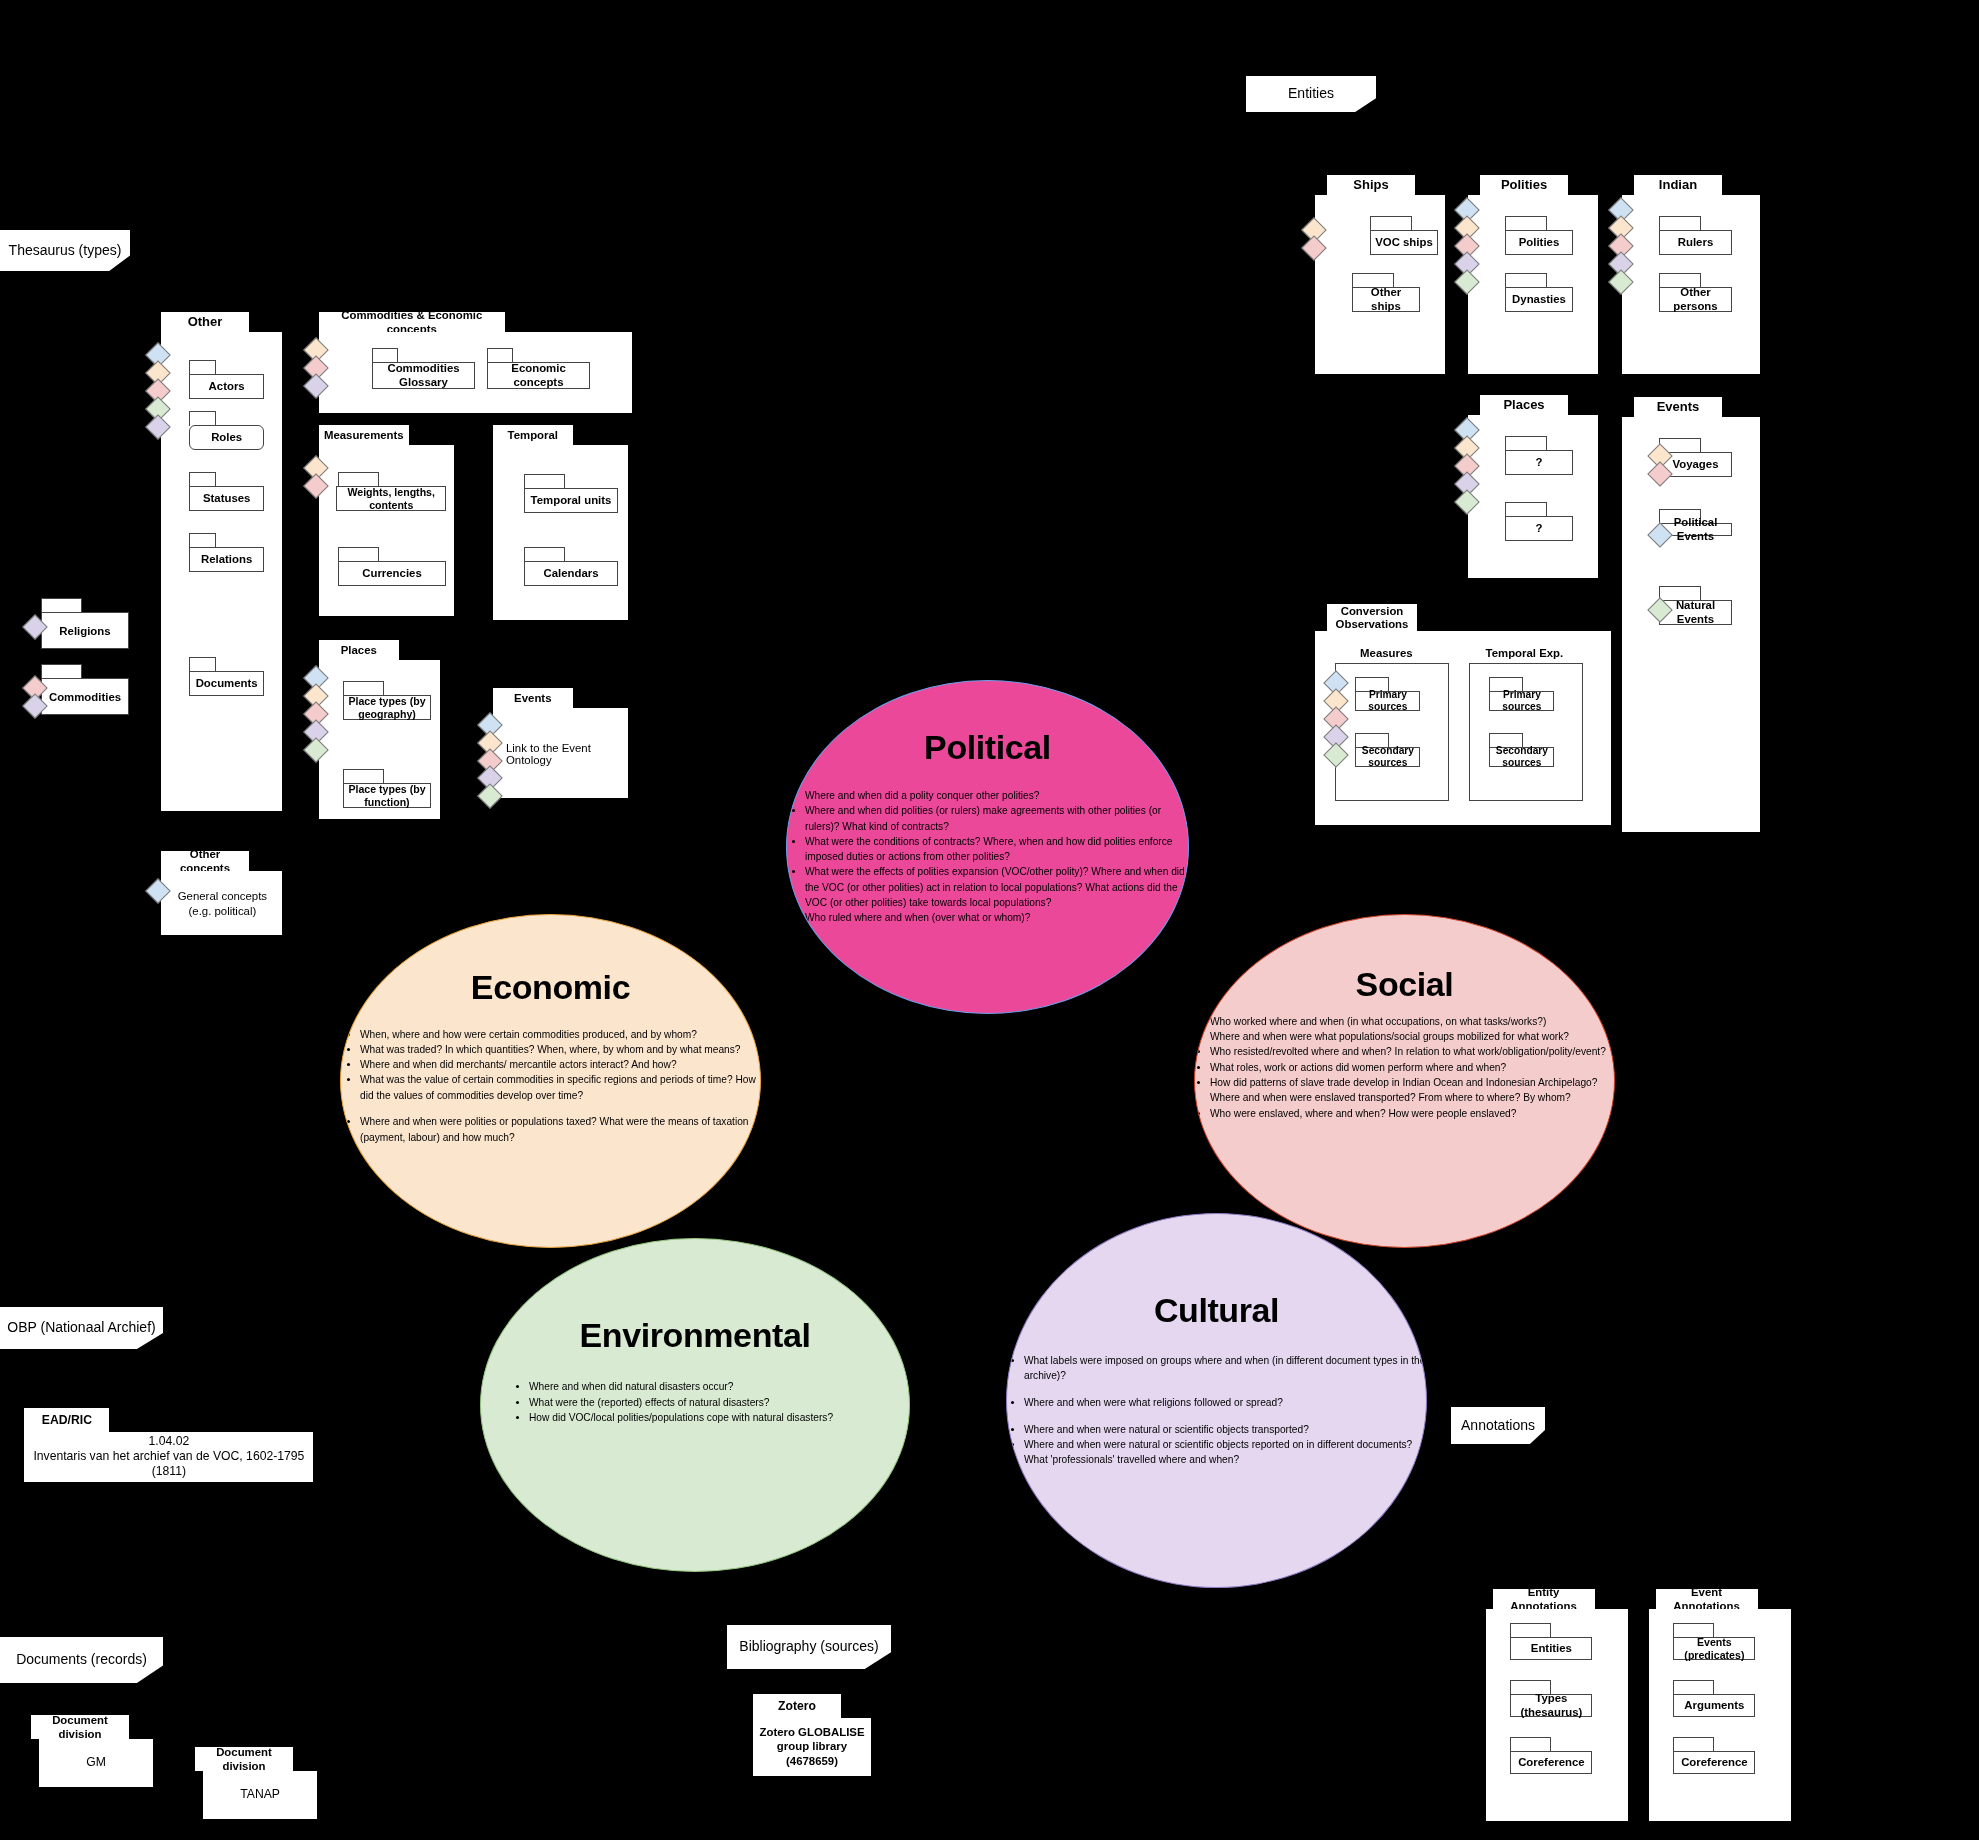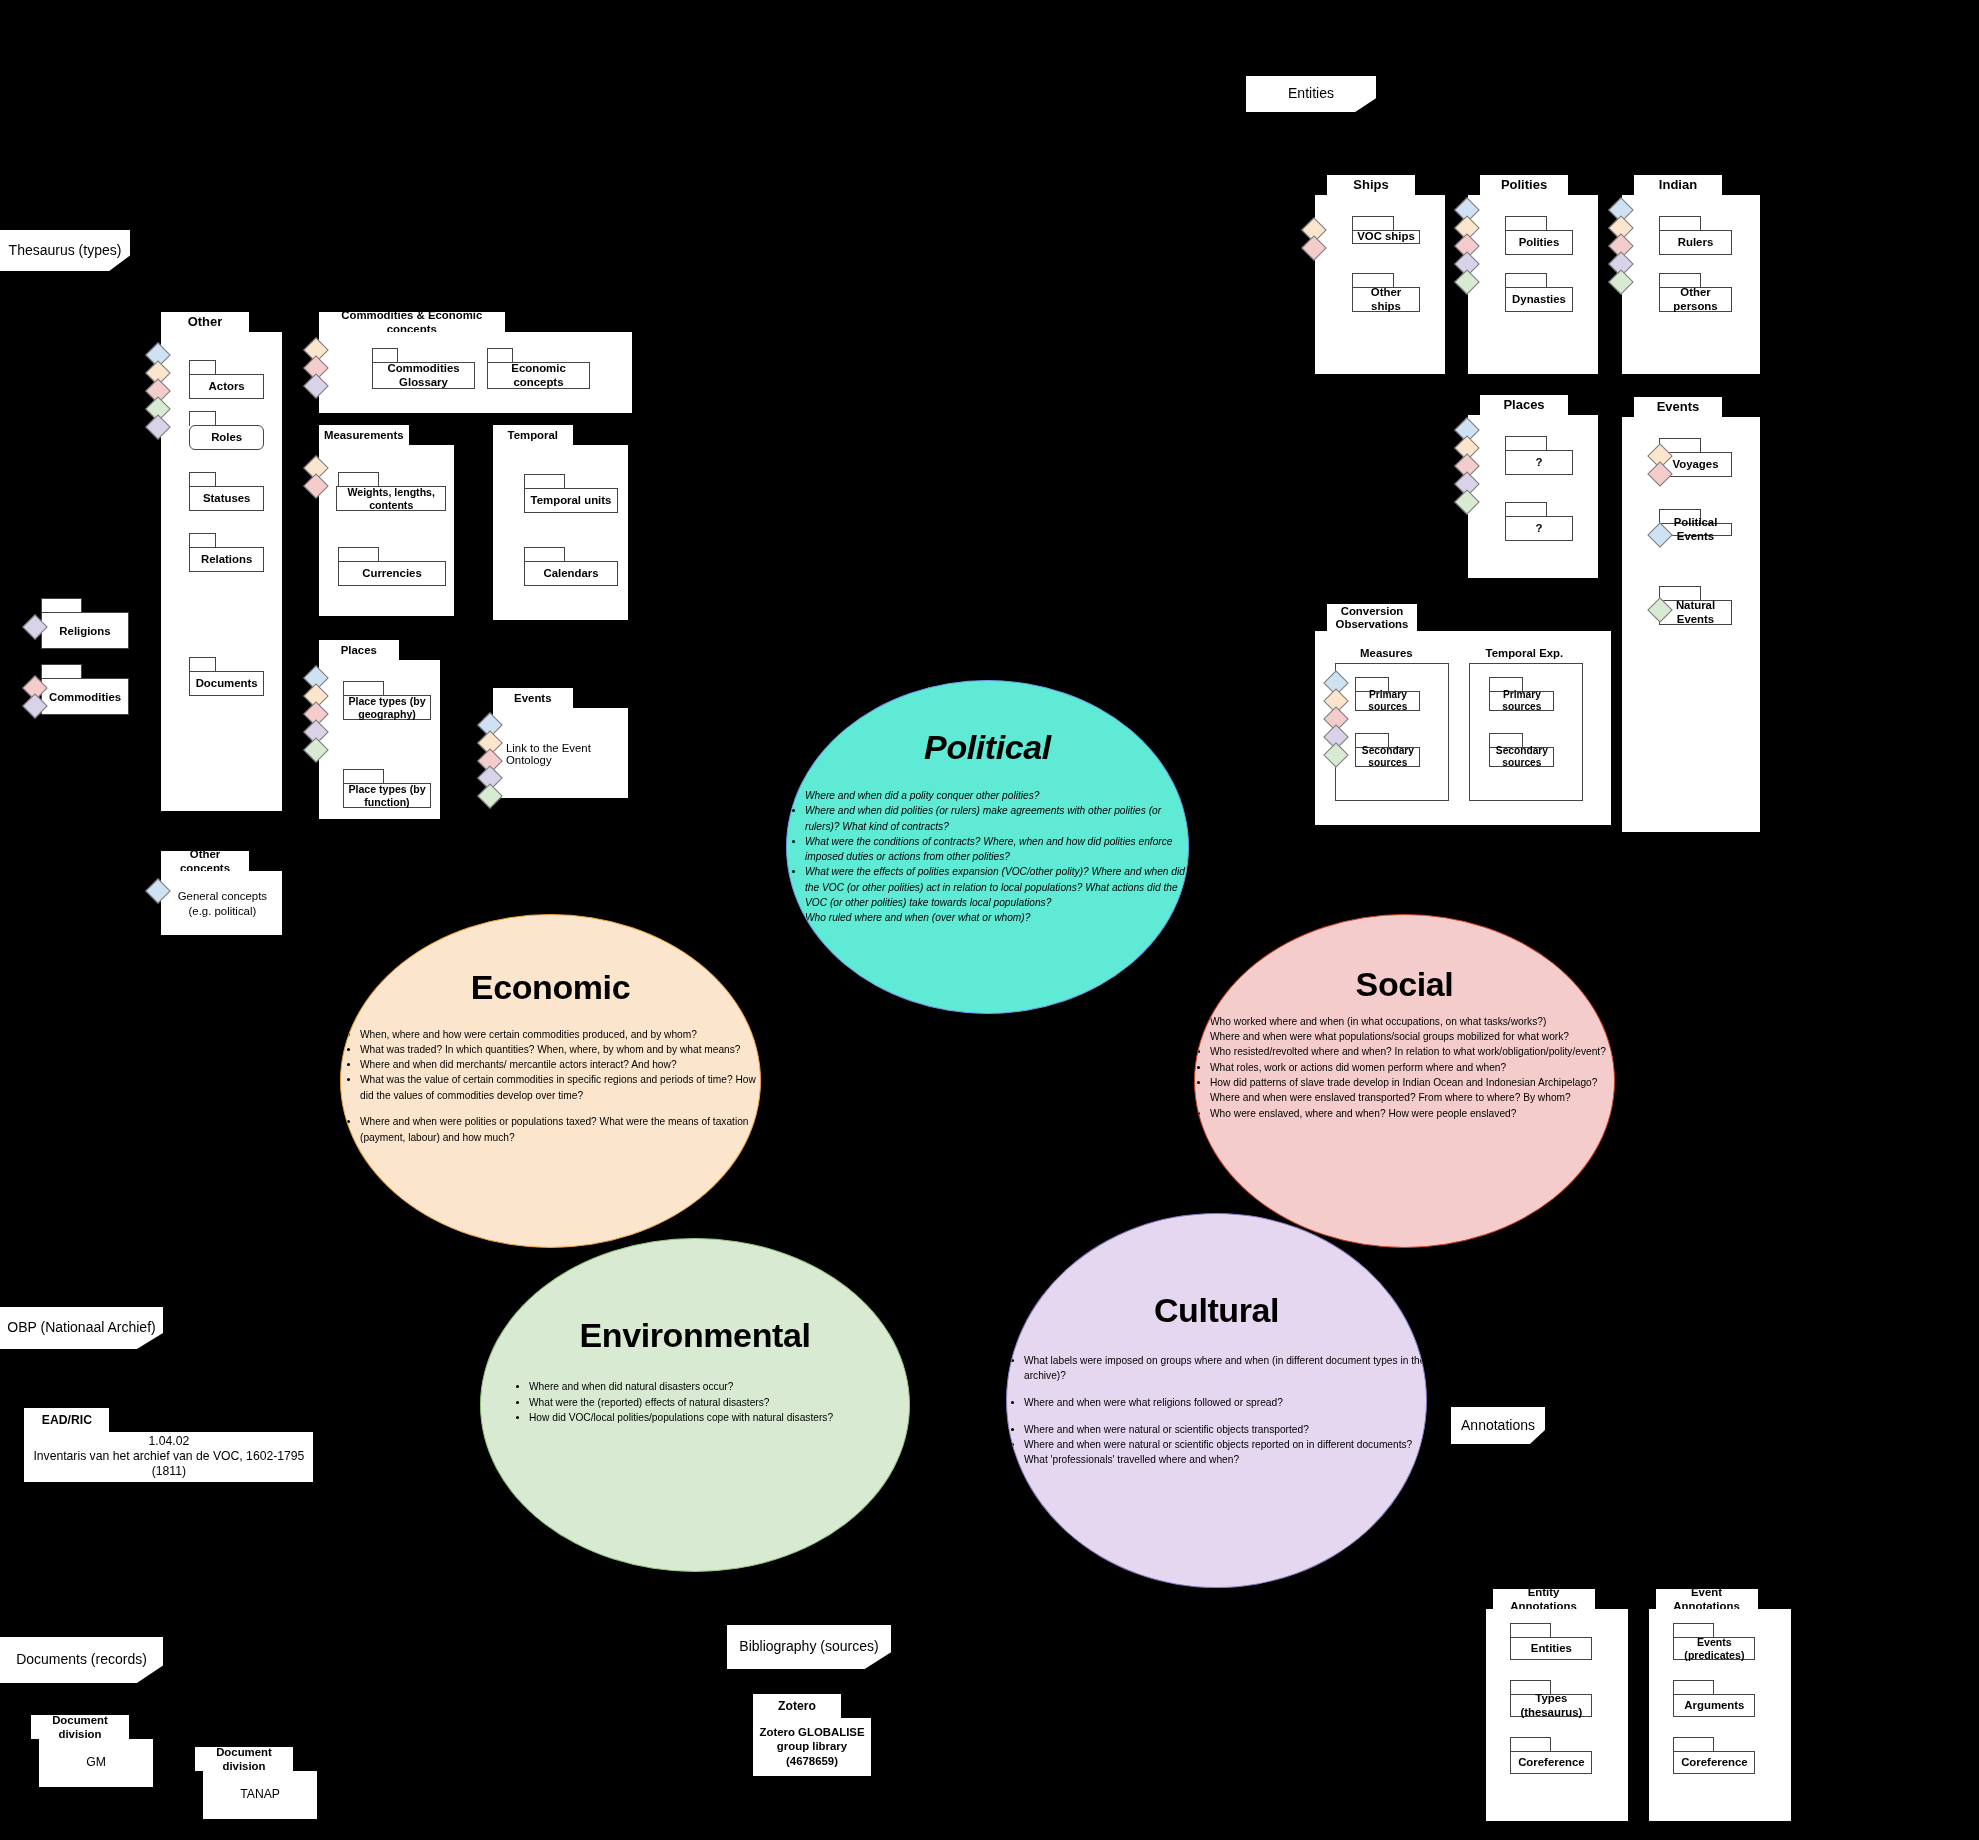--- a/index.html
+++ b/index.html
@@ -239,21 +239,21 @@
     <div class="abs" style="left:23px;top:49px;width:122px;height:33px;display:flex;align-items:center;justify-content:center;font-size:11.4px;color:#000;">Link to the Event Ontology</div>
   </div>
 
   <div class="abs" style="left:1313px;top:175px;width:134px;height:195px;">
     <div class="pkg-tab" style="left:14px;top:0;width:88px;height:21px;">
       <span>Ships</span>
     </div>
     <div class="pkg-body" style="left:2.4px;top:20.4px;width:130px;height:179px;"></div>
     <div class="dia" style="left:-8.1px;top:46px;background:#fce5cd;"></div>
     <div class="dia" style="left:-8.1px;top:64px;background:#f4cccc;"></div>
-    <div class="folder" style="left:39px;top:41px;width:42px;height:28px;">
+    <div class="folder" style="left:57px;top:41px;width:42px;height:39px;">
       <div class="f-tab" style="width:42px;"></div>
       <div class="f-box" style="right:-26px;">VOC ships</div>
     </div>
     <div class="folder" style="left:39px;top:98px;width:42px;height:39px;">
       <div class="f-tab" style="width:42px;"></div>
       <div class="f-box" style="right:-26px;">Other ships</div>
     </div>
   </div>
 
   <div class="abs" style="left:1466px;top:175px;width:134px;height:195px;">
@@ -446,21 +446,21 @@
     <div class="folder" style="left:24.4px;top:91px;width:41px;height:37px;">
       <div class="f-tab" style="width:41px;"></div>
       <div class="f-box" style="right:-41px;">Arguments</div>
     </div>
     <div class="folder" style="left:24.4px;top:148px;width:41px;height:37px;">
       <div class="f-tab" style="width:41px;"></div>
       <div class="f-box" style="right:-41px;">Coreference</div>
     </div>
   </div>
 
-  <div class="ell" style="left:786px;top:680px;width:403px;height:334px;background:#5eead4;border:0.8px solid #6d9eeb;font-style:italic;">
+  <div class="ell" style="left:786px;top:680px;width:403px;height:334px;background:#ec4899;border:0.8px solid #6d9eeb;">
     <h2 style="margin-top:47px;">Political</h2>
     <ul style="margin-top:21px;width:383px;">
       <li>Where and when did a polity conquer other polities?</li>
       <li>Where and when did polities (or rulers) make agreements with other polities (or rulers)? What kind of contracts?</li>
       <li>What were the conditions of contracts? Where, when and how did polities enforce imposed duties or actions from other polities?</li>
       <li>What were the effects of polities expansion (VOC/other polity)? Where and when did the VOC (or other polities) act in relation to local populations? What actions did the VOC (or other polities) take towards local populations?</li>
       <li>Who ruled where and when (over what or whom)?</li>
     </ul>
   </div>
 

